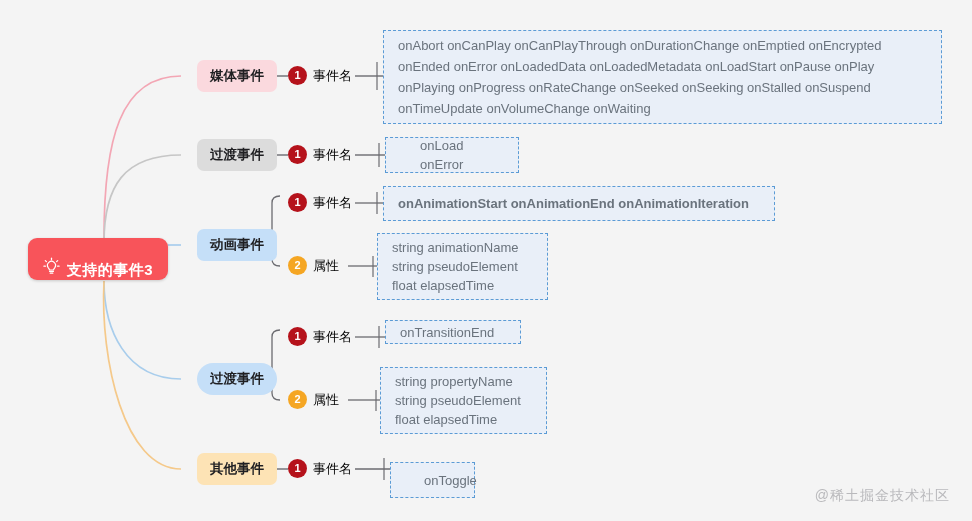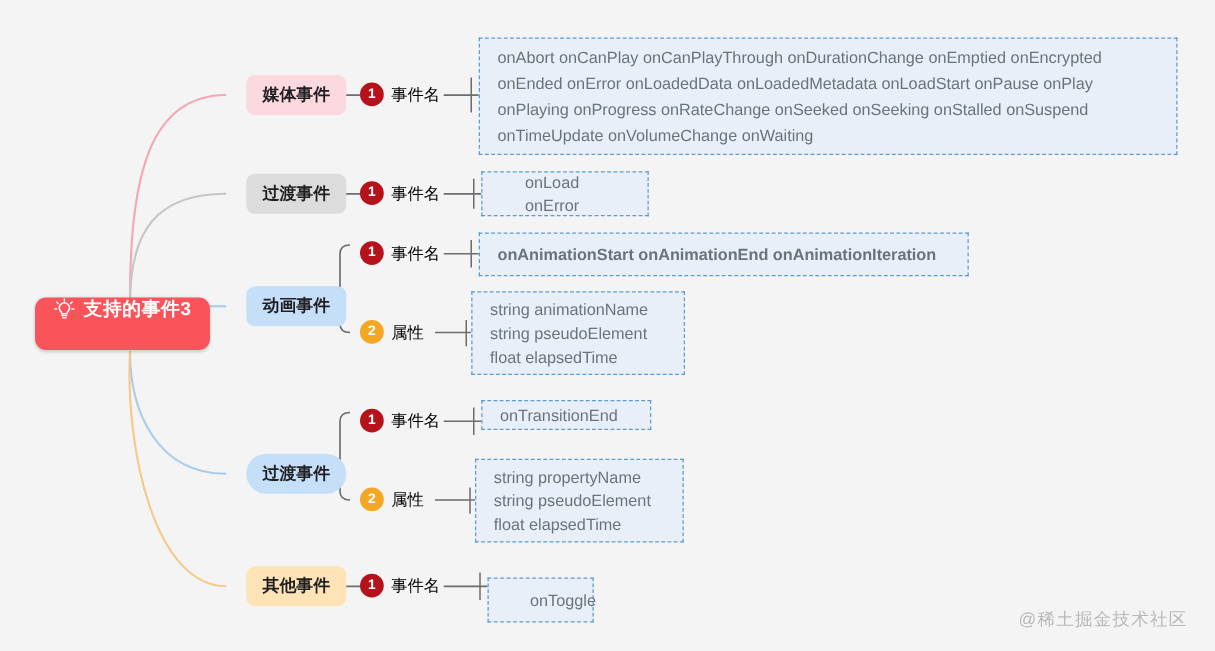--- a/index.html
+++ b/index.html
@@ -27,21 +27,21 @@
   .root-node {
     position: absolute;
     left: 28px;
     top: 238px;
     width: 140px;
     height: 42px;
     background: #f8545a;
     border-radius: 9px;
     box-shadow: 0 1px 3px rgba(0,0,0,.18);
     display: flex;
-    align-items: flex-start;
+    align-items: flex-end;
     justify-content: center;
     gap: 7px;
     z-index: 5;
   }
   .root-label {
     color: #ffffff;
     font-size: 15px;
     font-weight: bold;
     letter-spacing: .5px;
     white-space: nowrap;

